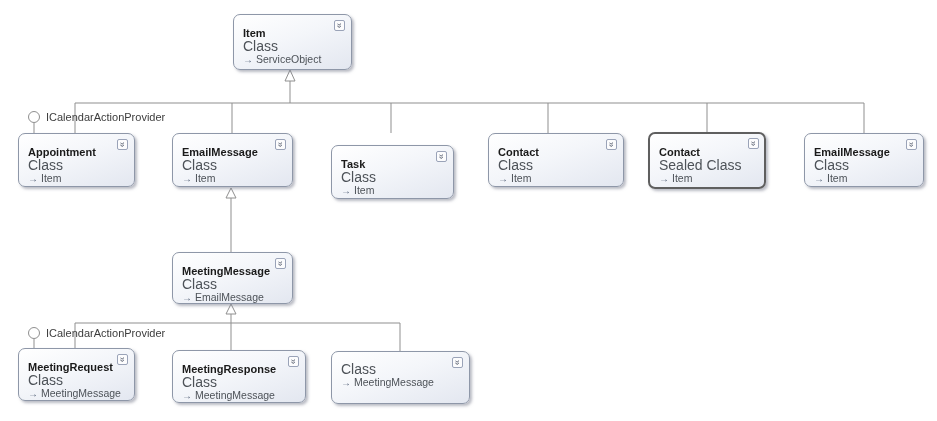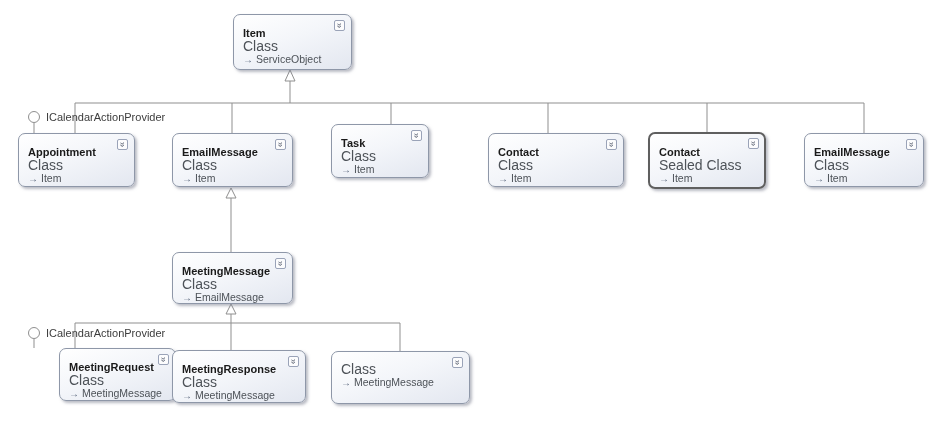--- a/index.html
+++ b/index.html
@@ -83,21 +83,21 @@
     <div class="base"><span class="arrow">→</span><span>Item</span></div>
   </div>
 
   <div class="node" style="left:172px;top:133px;width:121px;">
     <span class="chev">«</span>
     <div class="title">EmailMessage</div>
     <div class="kind">Class</div>
     <div class="base"><span class="arrow">→</span><span>Item</span></div>
   </div>
 
-  <div class="node" style="left:331px;top:124px;width:98px;">
+  <div class="node" style="left:331px;top:145px;width:123px;">
     <span class="chev">«</span>
     <div class="title">Task</div>
     <div class="kind">Class</div>
     <div class="base"><span class="arrow">→</span><span>Item</span></div>
   </div>
 
   <div class="node" style="left:488px;top:133px;width:136px;">
     <span class="chev">«</span>
     <div class="title">Contact</div>
     <div class="kind">Class</div>
@@ -118,21 +118,21 @@
     <div class="base"><span class="arrow">→</span><span>Item</span></div>
   </div>
 
   <div class="node" style="left:172px;top:252px;width:121px;height:52px;">
     <span class="chev">«</span>
     <div class="title">MeetingMessage</div>
     <div class="kind">Class</div>
     <div class="base"><span class="arrow">→</span><span>EmailMessage</span></div>
   </div>
 
-  <div class="node" style="left:18px;top:348px;width:117px;height:53px;margin-left:41px;">
+  <div class="node" style="left:18px;top:348px;width:117px;height:53px;">
     <span class="chev">«</span>
     <div class="title">MeetingRequest</div>
     <div class="kind">Class</div>
     <div class="base"><span class="arrow">→</span><span>MeetingMessage</span></div>
   </div>
 
   <div class="node" style="left:172px;top:350px;width:134px;height:53px;">
     <span class="chev">«</span>
     <div class="title">MeetingResponse</div>
     <div class="kind">Class</div>

